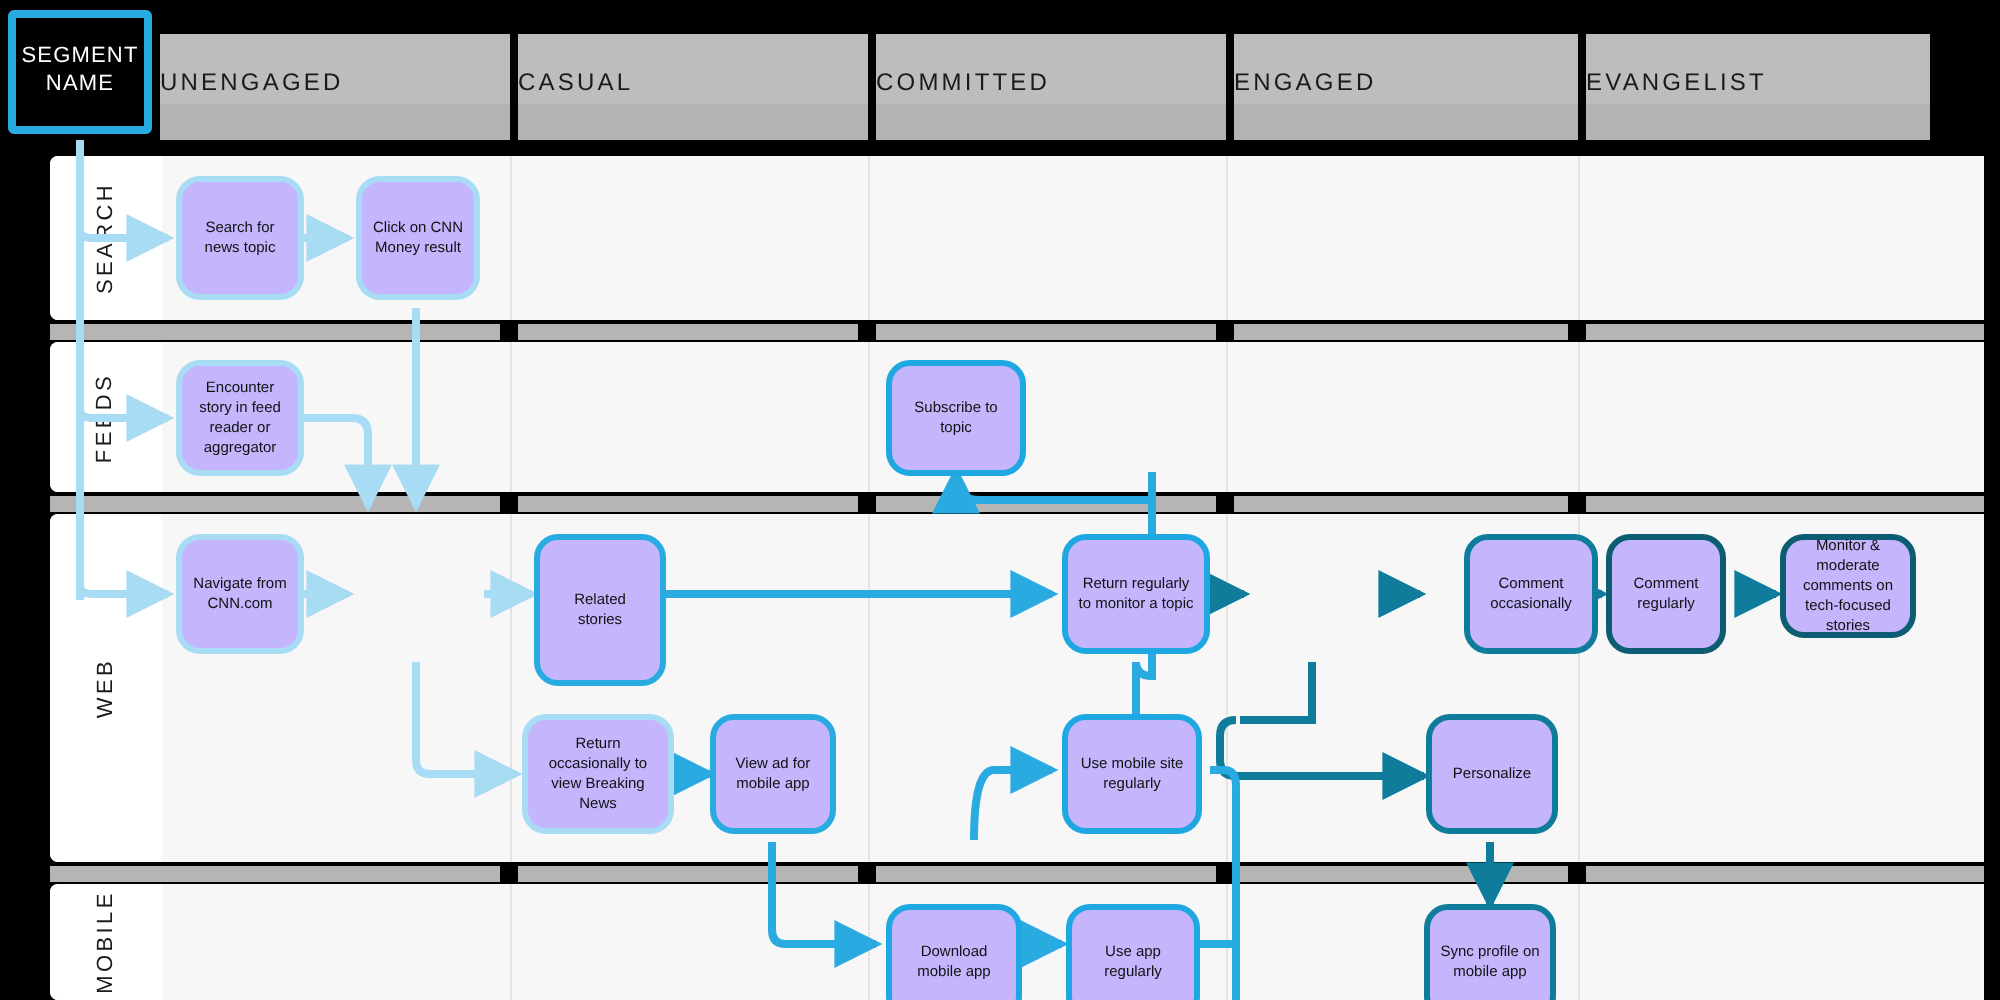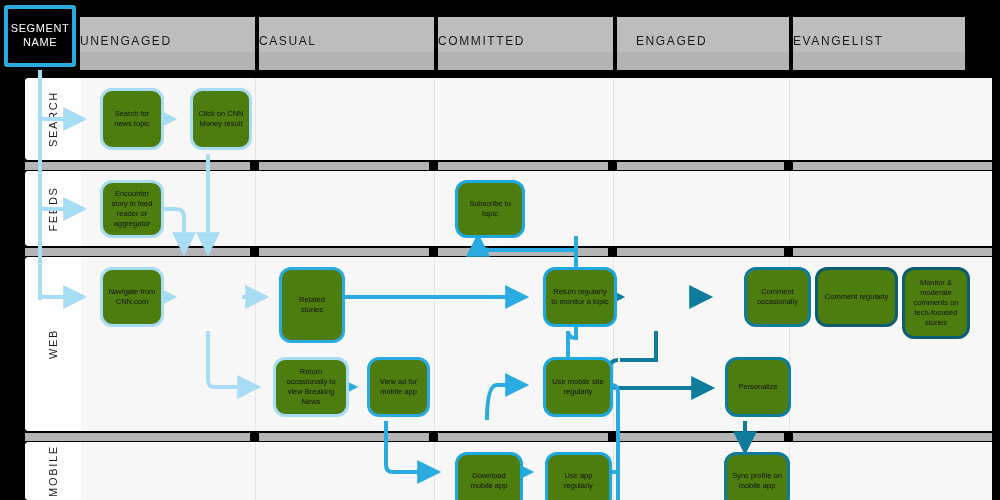--- a/index.html
+++ b/index.html
@@ -41,24 +41,24 @@
   .lane-body{position:absolute;left:56px;top:0;right:0;height:100%;background:#f7f7f7;}
   .lane-col-div{position:absolute;top:0;width:1px;height:100%;background:#e4e4e4;}
 
   
   .sep{position:absolute;left:25px;right:8px;height:8px;background:#b5b5b5;}
   .sep-tick{position:absolute;top:0;width:9px;height:8px;background:#000;}
   .sep-left{position:absolute;left:0;top:0;width:25px;height:8px;background:#000;}
 
   
   .node{
-    position:absolute;background:#4d7c0f;border-radius:12px;
+    position:absolute;background:#c4b5fd;border-radius:12px;
     display:flex;align-items:center;justify-content:center;text-align:center;
     font-size:7.5px;line-height:1.35;color:#111;padding:3px 5px;
-    box-sizing:border-box;z-index:6;margin-left:12px;
+    box-sizing:border-box;z-index:6;
   }
   .t-unengaged{border:3px solid #A8DCF5;}
   .t-casual   {border:3px solid #29ABE2;}
   .t-committed{border:3px solid #1EA7E0;}
   .t-engaged  {border:3px solid #0F7C9C;}
   .t-evangelist{border:3px solid #0C5D72;}
   svg.flow{position:absolute;left:0;top:0;width:1000px;height:500px;z-index:3;pointer-events:none;}
 </style>
 </head>
 <body>
@@ -71,21 +71,21 @@
 
   <div class="col-head" style="left:80px;width:175px;">
     <span>UNENGAGED</span>
   </div>
   <div class="col-head" style="left:259px;width:175px;">
     <span>CASUAL</span>
   </div>
   <div class="col-head" style="left:438px;width:175px;">
     <span>COMMITTED</span>
   </div>
-  <div class="col-head" style="left:617px;width:172px;padding-left:19px;">
+  <div class="col-head" style="left:617px;width:172px;">
     <span>ENGAGED</span>
   </div>
   <div class="col-head" style="left:793px;width:172px;">
     <span>EVANGELIST</span>
   </div>
 
   <div class="lane" style="top:78px;height:82px;">
     <div class="lane-body">
       <div class="lane-col-div" style="left:174px;"></div>
       <div class="lane-col-div" style="left:353px;"></div>
@@ -242,24 +242,24 @@
   </div>
   <div class="node t-casual" style="left:267px;top:267px;width:66px;height:76px;">
     <span>Related stories</span>
   </div>
   <div class="node t-committed" style="left:531px;top:267px;width:74px;height:60px;">
     <span>Return regularly to monitor a topic</span>
   </div>
   <div class="node t-engaged" style="left:732px;top:267px;width:67px;height:60px;">
     <span>Comment occasionally</span>
   </div>
-  <div class="node t-evangelist" style="left:803px;top:267px;width:83px;height:60px;">
+  <div class="node t-evangelist" style="left:803px;top:267px;width:60px;height:60px;">
     <span>Comment regularly</span>
   </div>
-  <div class="node t-evangelist" style="left:890px;top:267px;width:68px;height:72px;">
+  <div class="node t-evangelist" style="left:890px;top:267px;width:68px;height:52px;">
     <span>Monitor &amp; moderate comments on tech-focused stories</span>
   </div>
 
   <div class="node t-unengaged" style="left:261px;top:357px;width:76px;height:60px;">
     <span>Return occasionally to view Breaking News</span>
   </div>
   <div class="node t-casual" style="left:355px;top:357px;width:63px;height:60px;">
     <span>View ad for mobile app</span>
   </div>
   <div class="node t-committed" style="left:531px;top:357px;width:70px;height:60px;">

